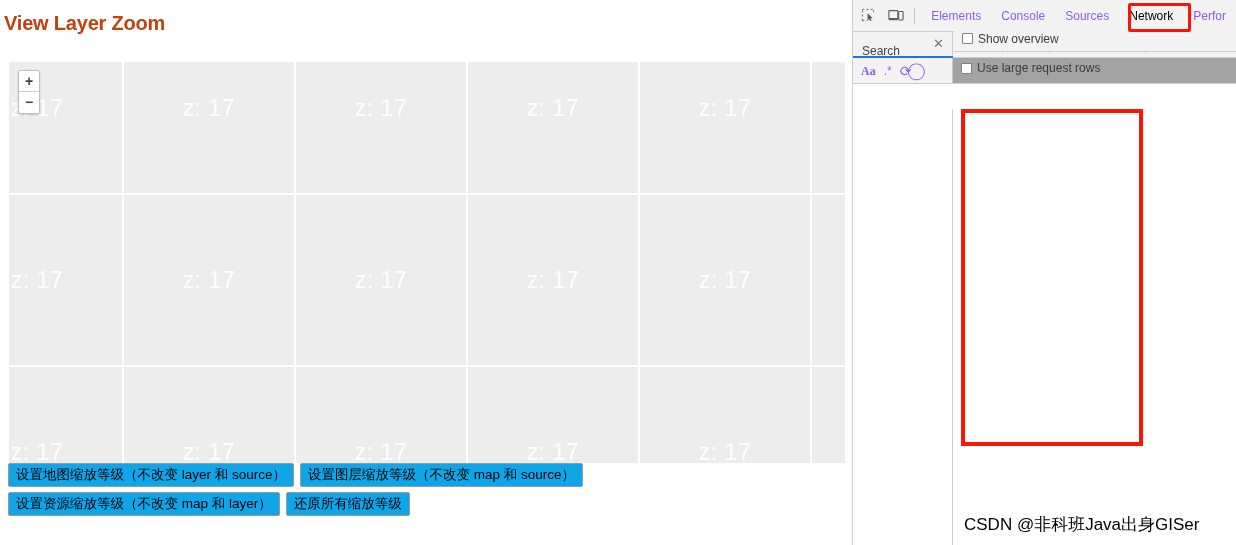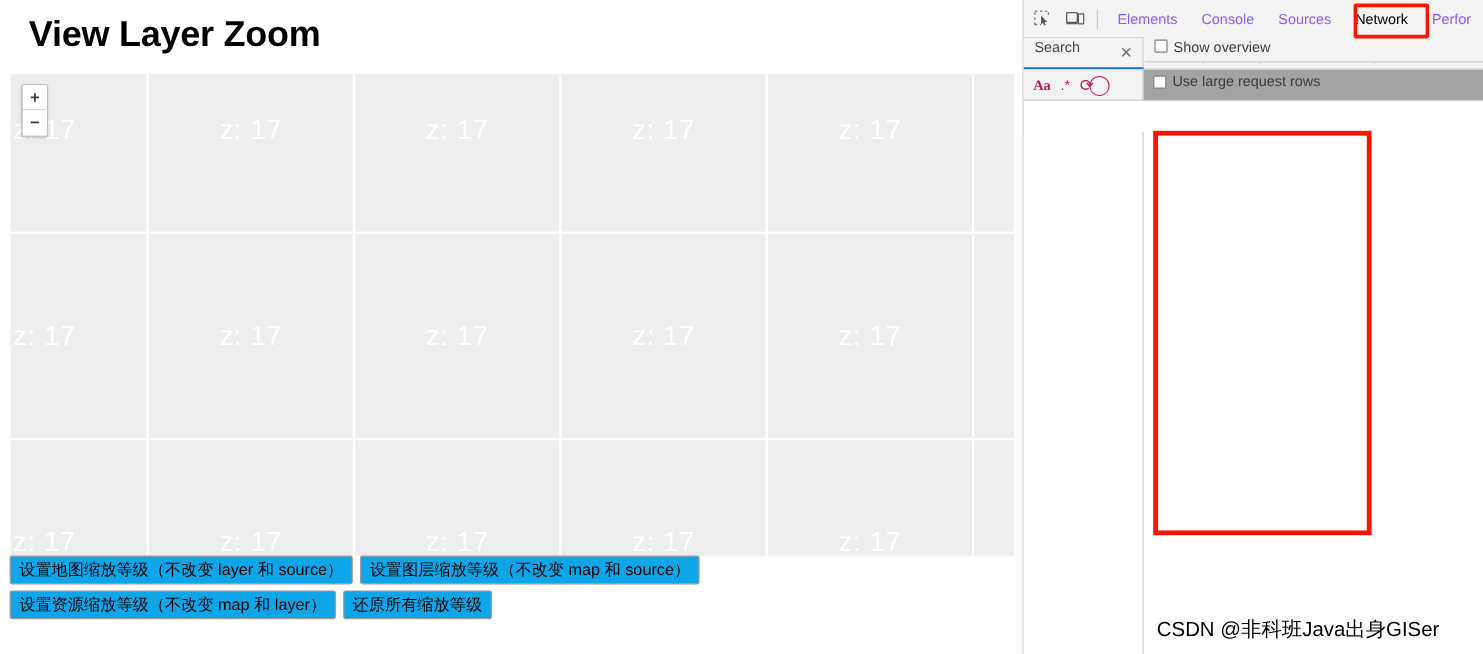--- a/index.html
+++ b/index.html
@@ -13,23 +13,23 @@
   #root { position: relative; width: 1236px; height: 545px; }
 
   
   #page {
     position: absolute; left: 0; top: 0;
     width: 852px; height: 545px;
     background: #ffffff;
     overflow: hidden;
   }
   #page-title {
-    position: absolute; left: 24px; top: 12px;
-    font-size: 30px; font-weight: bold;
-    color: #000000; letter-spacing: -0.2px;
+    position: absolute; left: 4px; top: 12px;
+    font-size: 20px; font-weight: bold;
+    color: #c2410c; letter-spacing: -0.2px;
     white-space: nowrap;
   }
 
   
   #map {
     position: absolute; left: 9px; top: 62px;
     width: 836px; height: 401px;
     background: #ededed;
     overflow: hidden;
   }
@@ -147,21 +147,21 @@
   
   #dt-row2 {
     position: relative;
     height: 26px;
     background: #f3f3f3;
     border-bottom: 1px solid #cdcdcd;
     display: flex; align-items: center;
   }
   #search-tab {
     width: 100px; height: 26px;
-    display: flex; align-items: flex-start;
+    display: flex; align-items: flex-end;
     padding-left: 9px;
     background: #f3f3f3;
     position: relative;
     border-right: 1px solid #cdcdcd;
     cursor: pointer;
   }
   #search-tab-label { font-size: 12px; color: #444444; }
   #search-tab-close {
     position: absolute; right: 8px; top: 5px;
     font-size: 13px; color: #777777; cursor: pointer;
@@ -202,21 +202,21 @@
   }
   #search-toolbar {
     width: 100px; height: 26px;
     background: #f3f3f3;
     border-right: 1px solid #cdcdcd;
     border-bottom: 1px solid #cdcdcd;
     display: flex; align-items: center; gap: 8px;
     padding-left: 8px;
     overflow: hidden;
   }
-  .st-icon { font-size: 12px; color: #be185d; cursor: pointer; line-height: 14px; }
+  .st-icon { font-size: 12px; color: #8b5cf6; cursor: pointer; line-height: 14px; }
   #net-opts {
     flex: 1;
     background: #a3a3a3;
     border-bottom: 1px solid #cdcdcd;
     padding-top: 3px;
   }
   #net-opt-row2 {
     position: absolute;
     left: 101px; top: 26px;
     right: 0; height: 26px;

